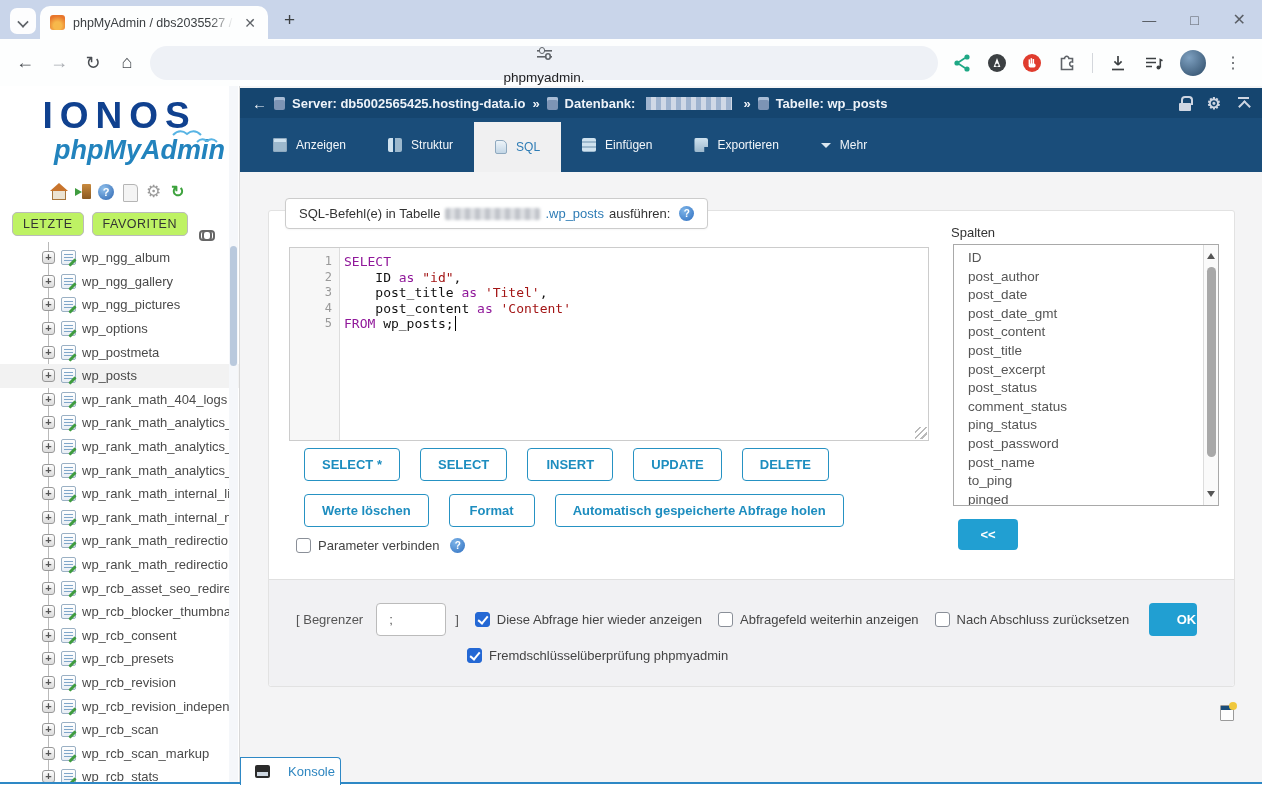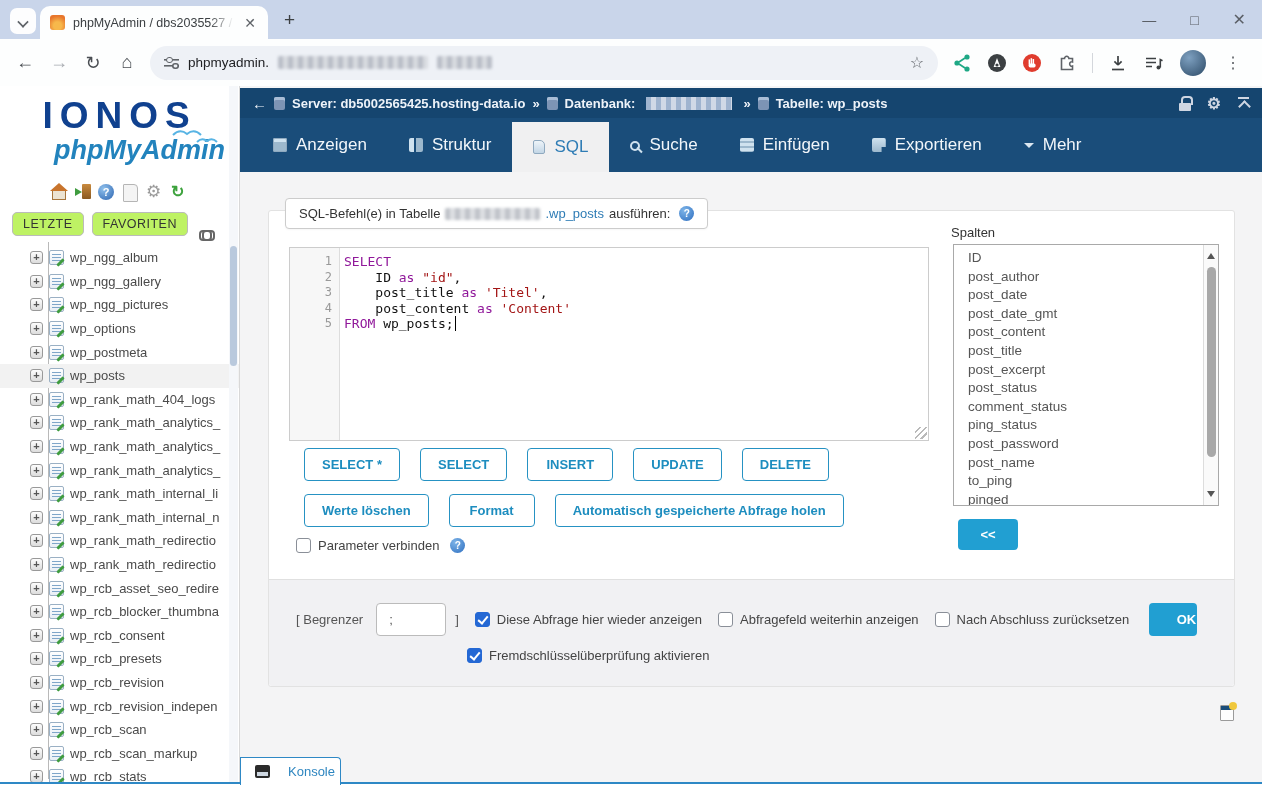--- a/index.html
+++ b/index.html
@@ -14,21 +14,21 @@
   .favicon { width:15px; height:15px; border-radius:3px; background:radial-gradient(circle at 50% 72%, #f7b84b 30%, #e8762c 75%); flex:none; }
   .btab-title { font-size:12.5px; color:#3c4043; white-space:nowrap; overflow:hidden; flex:1;
     -webkit-mask-image:linear-gradient(90deg,#000 85%,transparent); mask-image:linear-gradient(90deg,#000 85%,transparent); }
   .tab-close { font-size:14px; color:#5f6368; flex:none; padding:0 2px; }
   .newtab { position:absolute; left:284px; top:9px; font-size:19px; color:#3c4043; }
   .wctrls { position:absolute; right:16px; top:10px; display:flex; gap:34px; color:#5a5f66; font-size:14px; align-items:center; }
 
   .toolbar { position:absolute; left:0; top:39px; width:100%; height:47px; background:#fdfefe; display:flex; align-items:center; }
   .navic { font-size:18px; color:#4a4e53; width:34px; text-align:center; }
   .navic.dis { color:#a9adb2; }
-  .omnibox { position:relative; margin-left:6px; width:788px; height:34px; background:#eef1f6; border-radius:17px; display:flex; align-items:center; padding:0 14px; gap:9px; }
+  .omnibox { position:relative; margin-left:6px; width:788px; height:34px; background:#eef1f6; border-radius:17px; display:flex; align-items:center; padding:0 14px; gap:9px;flex-direction:column; }
   .i-tune { width:15px; height:15px; position:relative; flex:none; }
   .i-tune::before { content:''; position:absolute; inset:0;
      background:linear-gradient(#5f6368 0 0) 0 4px/15px 1.6px no-repeat, linear-gradient(#5f6368 0 0) 0 10px/15px 1.6px no-repeat; }
   .i-tune::after { content:''; position:absolute; width:4.5px; height:4.5px; border-radius:50%; background:#eef1f6; border:1.6px solid #5f6368; left:2px; top:1.6px; box-shadow:6px 6px 0 -1.6px #eef1f6, 6px 6px 0 0 #5f6368; }
   .url { font-size:13.5px; color:#202124; white-space:nowrap; }
   .redact { display:inline-block; height:13px; border-radius:2px; vertical-align:middle;
      background:repeating-linear-gradient(90deg,#b9bec7 0 5px,#d8dbe0 5px 10px); filter:blur(1.5px); }
   .star { margin-left:auto; font-size:16px; color:#5f6368; }
   .tbicons { display:flex; align-items:center; margin-left:14px; gap:15px; }
   .vsep { width:1px; height:20px; background:#d4d7dc; }
@@ -56,21 +56,21 @@
   .si-gear::before { content:'⚙'; font-size:17px; line-height:18px; color:#9a9a9a; }
   .si-refresh::before { content:'↻'; font-size:16px; line-height:18px; font-weight:bold; color:#3da23d; }
   .quick-btns { display:flex; gap:8px; margin:10px 0 0 12px; }
   .qbtn { font-size:12.5px; color:#333; letter-spacing:.5px; background:#bef264; border:1px solid #bbb; border-radius:5px; padding:4px 10px; }
   .si-link { position:absolute; right:24px; top:143px; width:16px; height:10px; }
   .si-link::before, .si-link::after { content:''; position:absolute; top:1px; width:9px; height:7px; border:2px solid #666; border-radius:4px; }
   .si-link::before { left:0; } .si-link::after { right:0; }
 
   .tree { position:absolute; left:0; top:160px; right:0; }
   .tree::before { content:''; position:absolute; left:48px; top:-4px; bottom:10px; border-left:1px solid #b9b9b9; }
-  .tree-item { position:relative; height:23.6px; display:flex; align-items:center; gap:6px; padding-left:30px; white-space:nowrap; overflow:hidden; }
+  .tree-item { position:relative; height:23.6px; display:flex; align-items:center; gap:6px; padding-left:42px; white-space:nowrap; overflow:hidden; }
   .tree-item.selected { background:#f2f2f2; }
   .plus { flex:none; width:13px; height:13px; border:1px solid #999; border-radius:3px; background:linear-gradient(#fdfdfd,#dcdcdc); position:relative; z-index:1; }
   .plus::before { content:'+'; position:absolute; inset:0; font:bold 11px/11px "Liberation Sans",sans-serif; color:#555; text-align:center; }
   .tico { flex:none; width:15px; height:15px; background:linear-gradient(#fff,#e8eef5); border:1px solid #9ab0c4; border-radius:2px; position:relative; }
   .tico::before { content:''; position:absolute; left:2px; right:2px; top:3px; height:7px; background:repeating-linear-gradient(180deg,#7fa6c9 0 1px, transparent 1px 3px); }
   .tico::after { content:''; position:absolute; right:-2px; bottom:0; width:9px; height:3px; background:#3f9c3f; transform:rotate(-45deg); border-radius:1px; }
   .tname { font-size:13px; color:#4a4a4a; }
   .side-scroll { position:absolute; right:1px; top:0; width:9px; height:699px; background:#f5f7fa; }
   .side-thumb { position:absolute; left:1px; top:160px; width:7px; height:120px; border-radius:4px; background:#b9c9dd; }
 
@@ -82,21 +82,21 @@
   .crumb-right { margin-left:auto; display:flex; align-items:center; gap:16px; }
   .blk-lock { position:relative; width:12px; height:15px; }
   .blk-lock::before { content:''; position:absolute; left:2px; top:0; width:8px; height:7px; border:2px solid #cfd6e2; border-bottom:none; border-radius:4px 4px 0 0; }
   .blk-lock::after { content:''; position:absolute; left:0; bottom:0; width:12px; height:8px; background:#cfd6e2; border-radius:1px; }
   .blk-gear::before { content:'⚙'; font-size:16px; color:#cfd6e2; }
   .blk-collapse { position:relative; width:13px; height:13px; }
   .blk-collapse::before { content:''; position:absolute; left:1px; right:1px; top:0; border-top:2px solid #cfd6e2; }
   .blk-collapse::after { content:''; position:absolute; left:3px; top:5px; width:7px; height:7px; border-left:2px solid #cfd6e2; border-top:2px solid #cfd6e2; transform:rotate(45deg); }
 
   .navtabs { position:absolute; left:0; top:32px; width:100%; height:54px; background:#1a4d7a; display:flex; align-items:stretch; padding-left:12px; }
-  .tab { display:flex; align-items:center; padding:0 21px; color:#f2f6fa; font-size:17px; }
+  .tab { display:flex; align-items:center; padding:0 21px; color:#f2f6fa; font-size:12px; }
   .tab.active { margin-top:4px; background:#f0f0f1; color:#2e7cb5; }
   .ti { display:inline-block; width:14px; height:14px; margin-right:9px; position:relative; flex:none; }
   .ti-browse { background:linear-gradient(180deg,#cfe2ef 0 4px,#9cb8cd 4px 100%); border-radius:2px; box-shadow:inset 0 0 0 1px #8fa9bf; }
   .ti-structure { background:linear-gradient(90deg,#cfe2ef 0 5px,#1a4d7a 5px 7px,#9cb8cd 7px 14px); border-radius:2px; }
   .ti-sql { width:12px; height:14px; background:linear-gradient(180deg,#eef4f9,#c3d6e6); border:1px solid #8fa9bf; border-radius:2px 5px 2px 2px; }
   .ti-search { width:10px; height:10px; border:2px solid #cfe2ef; border-radius:50%; margin-top:1px; }
   .ti-search::after { content:''; position:absolute; width:7px; height:2px; background:#cfe2ef; transform:rotate(45deg); right:-5px; bottom:-2px; }
   .ti-insert { background:repeating-linear-gradient(180deg,#cfe2ef 0 3px, transparent 3px 5px), #9cb8cd; border-radius:2px; }
   .ti-export { background:linear-gradient(180deg,#cfe2ef,#9cb8cd); border-radius:2px; clip-path:polygon(0 0,100% 0,100% 65%,70% 65%,70% 100%,0 100%); }
   .ti-caret { width:0; height:0; border:5px solid transparent; border-top-color:#dbe7f0; margin-top:6px; }
@@ -413,24 +413,20 @@
           </div>
           <div class="tab">
             <span class="ti ti-structure"></span>
             <span>Struktur</span>
           </div>
           <div class="tab active">
             <span class="ti ti-sql"></span>
             <span>SQL</span>
           </div>
           <div class="tab">
-            <span class="ti ti-search"></span>
-            <span>Suche</span>
-          </div>
-          <div class="tab">
             <span class="ti ti-insert"></span>
             <span>Einfügen</span>
           </div>
           <div class="tab">
             <span class="ti ti-export"></span>
             <span>Exportieren</span>
           </div>
           <div class="tab">
             <span class="ti ti-caret"></span>
             <span>Mehr</span>
@@ -526,21 +522,21 @@
                   </label>
                   <label class="chk">
                     <span class="cbox"></span>
                     <span>Nach Abschluss zurücksetzen</span>
                   </label>
                 </span>
             </div>
             <button class="fillbtn ok-btn">OK</button>
             <label class="chk checked frow2">
               <span class="cbox"></span>
-              <span>Fremdschlüsselüberprüfung aktivieren</span>
+              <span>Fremdschlüsselüberprüfung phpmyadmin</span>
             </label>
           </div>
         </div>
 
         <div class="nw-icon"></div>
 
         <div class="konsole">
           <span class="kicon"></span>
           <span class="klabel">Konsole</span>
         </div>

